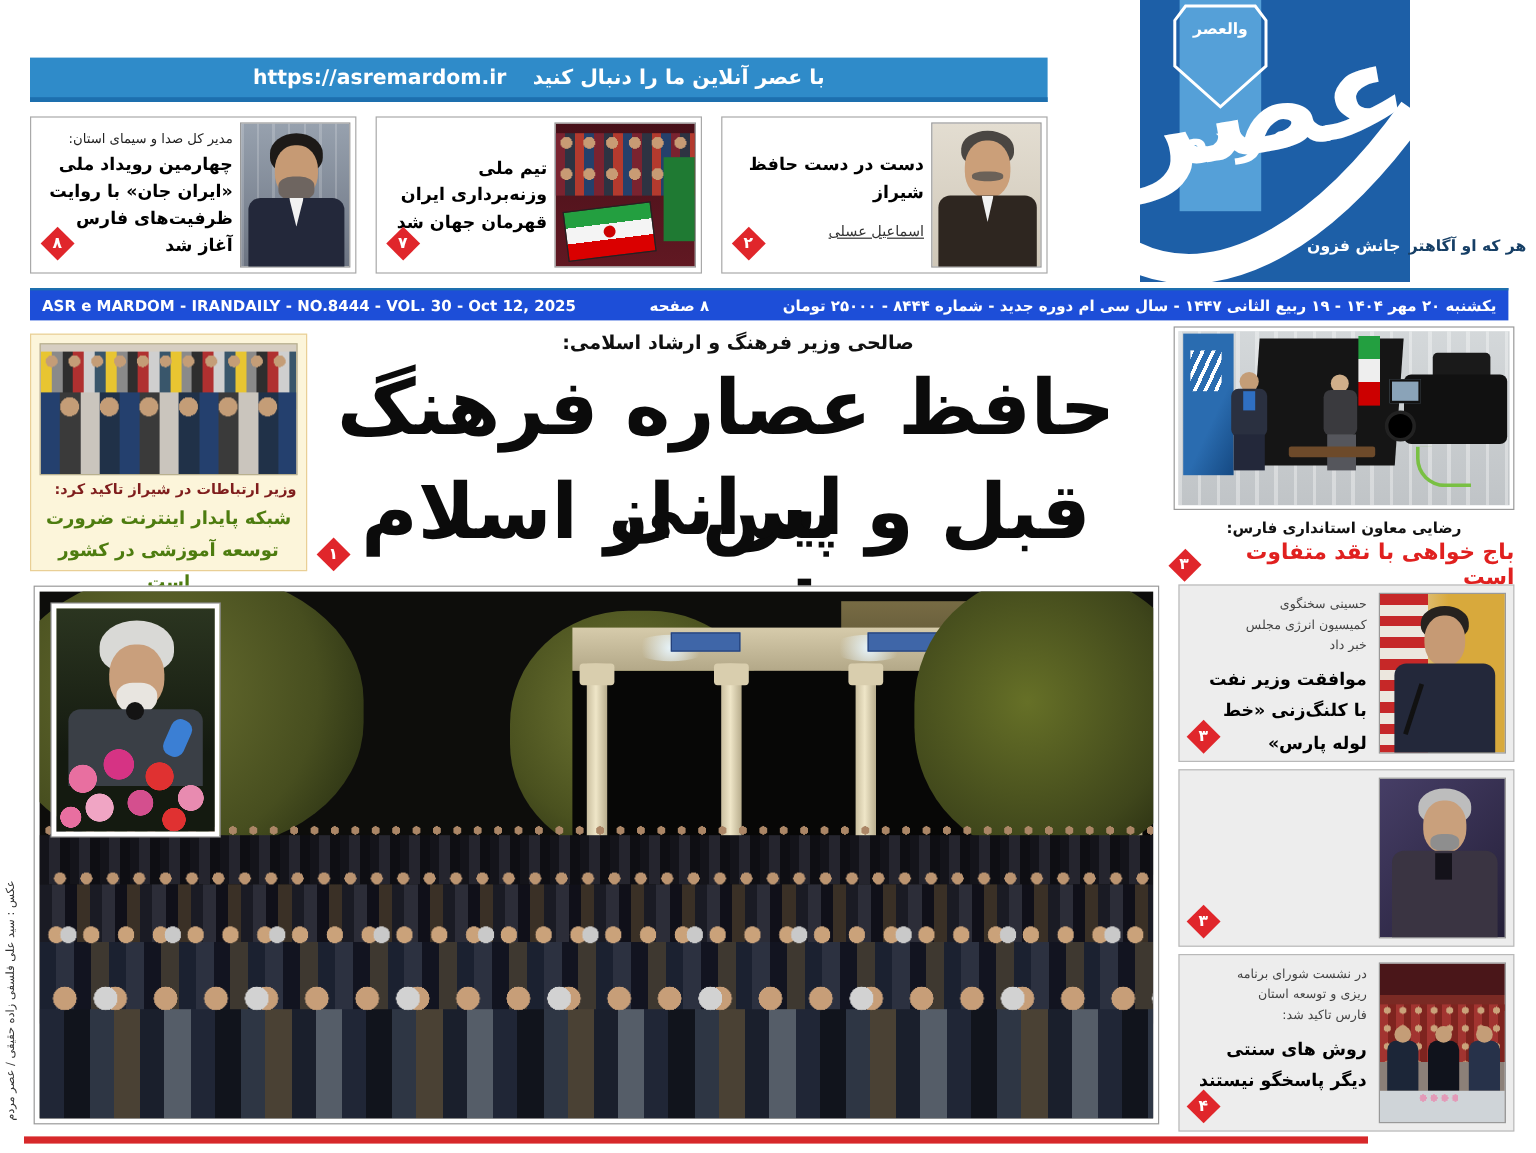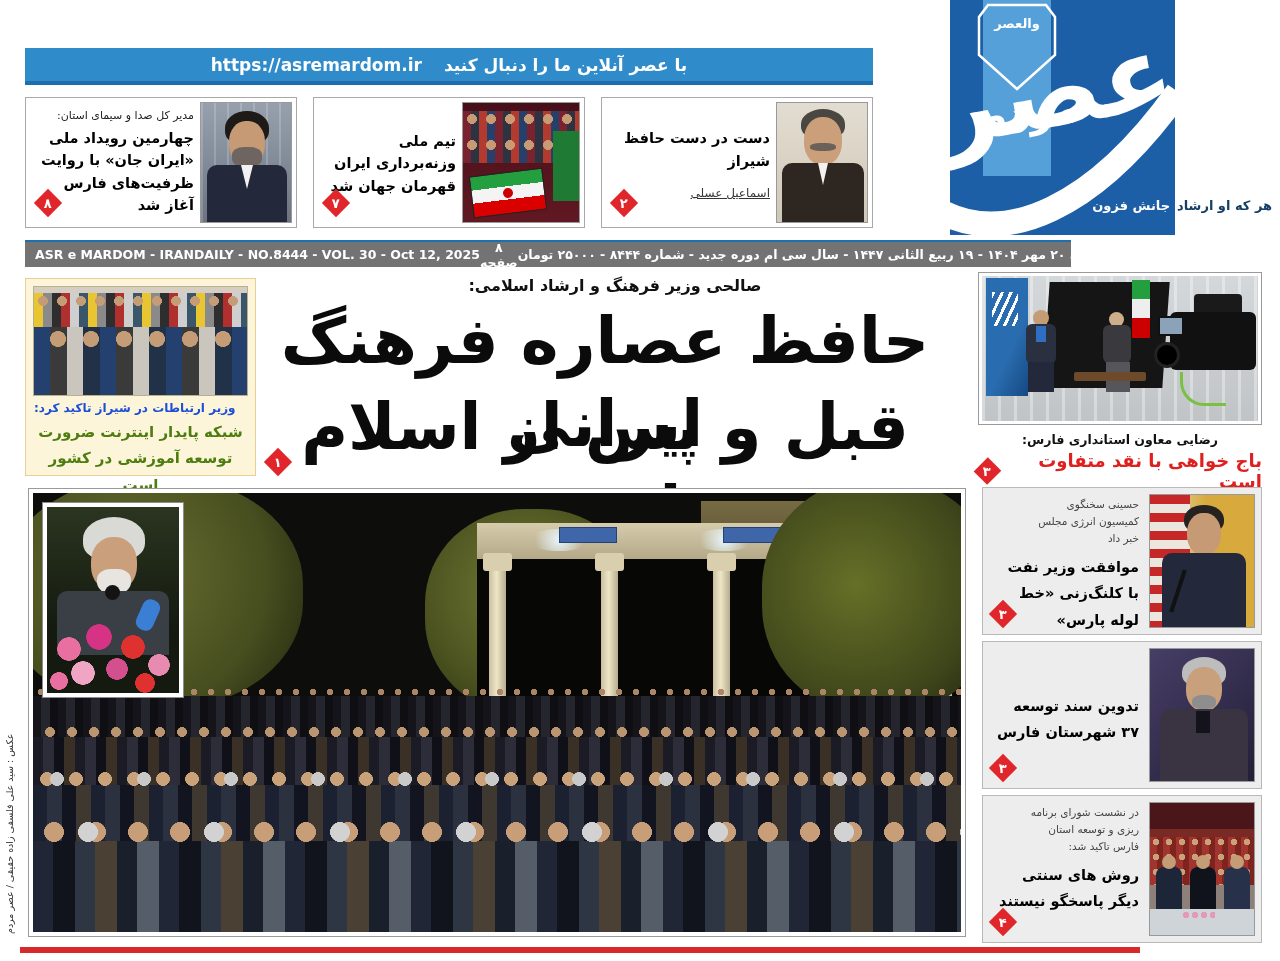--- a/index.html
+++ b/index.html
@@ -40,39 +40,39 @@
   .suit{position:absolute;border-radius:10px 10px 0 0;}
   .shirt{position:absolute;background:#f2f2f2;}
   .ph-team{background:linear-gradient(180deg,#471019,#611822);}
   .team-heads{position:absolute;left:0;right:0;top:8px;height:52px;background:radial-gradient(circle 5px at 9px 8px,#c89b74 98%,rgba(0,0,0,0)) 0 0/19px 26px repeat,repeating-linear-gradient(90deg,#7a2330 0 8px,#2e3342 8px 16px,#b33a2e 16px 24px,#25406b 24px 32px);}
   .iran-flag{position:absolute;left:8px;bottom:8px;width:74px;height:42px;transform:rotate(-7deg);border:1px solid #222;background:linear-gradient(180deg,#239f40 0 33%,#f4f4f4 33% 66%,#da0000 66%);}
   .flag-emblem{position:absolute;left:50%;top:50%;width:10px;height:10px;margin:-5px 0 0 -5px;border-radius:50%;background:#c00;}
   .green-banner{position:absolute;right:0;top:28px;width:26px;height:70px;background:#1f7a33;}
   .ph-portrait{background:linear-gradient(180deg,#e3ddd1,#cfc7b8);}
 
   
-  #dateline{position:absolute;left:25px;top:240px;width:1046px;height:27px;background:#737373;border-top:2px solid #1d6fae;color:#fff;font-weight:bold;font-size:12.5px;display:flex;align-items:center;padding:0 10px;}
+  #dateline{position:absolute;left:25px;top:240px;width:1232px;height:27px;background:#1d4ed8;border-top:2px solid #1d6fae;color:#fff;font-weight:bold;font-size:12.5px;display:flex;align-items:center;padding:0 10px;}
   #dateline .dl-latin{direction:ltr;flex:0 0 auto;}
   #dateline .dl-pages{flex:1;text-align:center;direction:rtl;}
   #dateline .dl-fa{direction:rtl;flex:0 0 auto;}
 
   
   #lead-kicker{position:absolute;left:265px;top:276px;width:700px;text-align:center;direction:rtl;font-size:16px;font-weight:bold;color:#111;}
   .lead-line{position:absolute;left:240px;width:730px;text-align:center;direction:rtl;font-size:64px;font-weight:bold;color:#0b0b0b;line-height:1.3;letter-spacing:-1px;}
   #lead-l1{top:300px;}
   #lead-l2{top:386px;}
   #lead-badge{position:absolute;left:268px;bottom:auto;top:452px;}
 
   
   #left-card{position:absolute;left:25px;top:278px;width:231px;height:198px;background:#fcf5da;border:1px solid #e9cf96;}
   #left-photo{position:absolute;left:7px;top:7px;right:7px;height:110px;border:1px solid #b9b18e;background:#d6cec2;overflow:hidden;}
   .boys-row{position:absolute;left:0;right:0;}
   .boys-r1{top:6px;height:48px;background:radial-gradient(circle 5px at 9px 8px,#c49d77 98%,rgba(0,0,0,0)) 0 0/19px 48px repeat,repeating-linear-gradient(90deg,#e8c531 0 9px,#8a8a8a 9px 18px,#2e2e2e 18px 27px,#b03030 27px 36px,#cfcfcf 36px 45px,#39566b 45px 54px);background-position:0 0,0 12px;}
   .boys-r2{top:40px;height:70px;background:radial-gradient(circle 8px at 16px 12px,#c49d77 98%,rgba(0,0,0,0)) 8px 0/33px 70px repeat,repeating-linear-gradient(90deg,#24406e 0 16px,#3a3a3a 16px 33px,#cac5bd 33px 49px,#203148 49px 66px);background-position:8px 0,0 20px;}
-  #left-kicker{position:absolute;left:8px;right:8px;top:122px;text-align:left;direction:rtl;font-size:12px;font-weight:bold;color:#1d4ed8;}
+  #left-kicker{position:absolute;left:8px;right:8px;top:122px;text-align:right;direction:rtl;font-size:12px;font-weight:bold;color:#7f1d1d;}
   #left-headline{position:absolute;left:8px;right:8px;top:140px;text-align:center;direction:rtl;font-size:15px;font-weight:bold;color:#4d7c0f;line-height:1.75;}
 
   
   #iv-photo{position:absolute;left:978px;top:272px;width:284px;height:153px;border:1px solid #9a9a9a;background:#fff;padding:3px;}
   #iv-scene{position:relative;width:100%;height:100%;background:linear-gradient(180deg,#d4d8da,#c0c4c7);overflow:hidden;}
   .iv-blinds{position:absolute;inset:0;background:repeating-linear-gradient(90deg,rgba(255,255,255,.35) 0 3px,rgba(0,0,0,0) 3px 16px);}
   .iv-backdrop{position:absolute;left:64px;top:6px;width:120px;height:106px;background:#151515;transform:skewX(-4deg);}
   .iv-irna{position:absolute;left:4px;top:2px;width:42px;height:118px;background:linear-gradient(115deg,#2a6cb0 60%,#154982);}
   .iv-irna:after{content:"";position:absolute;left:6px;top:14px;width:26px;height:34px;background:repeating-linear-gradient(115deg,#fff 0 3px,rgba(0,0,0,0) 3px 8px);}
   .iv-flag{position:absolute;left:150px;top:4px;width:18px;height:58px;background:linear-gradient(180deg,#239f40 0 33%,#eee 33% 66%,#c00 66%);}
@@ -173,21 +173,21 @@
       <path d="M14 3 h58 l9 12 v38 l-38 34 l-38 -34 v-38 z" fill="none" stroke="#fff" stroke-width="2.5"></path>
       <text x="43" y="26" text-anchor="middle">والعصر</text>
     </svg>
     <svg id="logo-swoosh" width="225" height="235" viewBox="0 0 225 235">
       <path d="M-12 210 C 55 248 145 208 228 92" stroke="#fff" stroke-width="25" fill="none"></path>
     </svg>
     <div class="asr-script">عصر</div>
     <div class="mardom-script">مردم</div>
   </div>
   <div id="tagline">
-    <span class="t-dark">هر که او ارشاد</span>
+    <span class="t-dark">هر که او آگاهتر</span>
     <span class="t-light">جانش فزون</span>
   </div>
 
   <div id="follow-bar">
     <span>با عصر آنلاین ما را دنبال کنید</span>
     <span class="url">https://asremardom.ir</span>
   </div>
 
   <div class="story-card" style="left:25px;">
     <div class="photo ph-exec" style="width:92px;">
@@ -315,23 +315,20 @@
       </span>
   </div>
 
   <div class="side-card" style="top:641px;">
     <div class="photo ph-dev">
       <div class="hair" style="left:32px;top:8px;width:44px;height:30px;background:#bdbdbd;"></div>
       <div class="face" style="left:36px;top:18px;width:36px;height:44px;background:#c9a07c;"></div>
       <div style="position:absolute;left:42px;top:46px;width:24px;height:14px;border-radius:40%;background:#8e8e8e;"></div>
       <div class="suit" style="left:10px;top:60px;width:88px;height:74px;background:#3a3442;"></div>
       <div style="position:absolute;left:46px;top:62px;width:14px;height:22px;background:#14121a;"></div>
-    </div>
-    <div class="txt vcenter">
-      <h3>تدوین سند توسعه ۳۷ شهرستان فارس</h3>
     </div>
     <span class="badge sc">
         <i>۳</i>
       </span>
   </div>
 
   <div class="side-card" style="top:795px;">
     <div class="photo ph-conf">
       <div class="conf-seats"></div>
       <div class="conf-man" style="left:6px;background:#1c2638;"></div>

